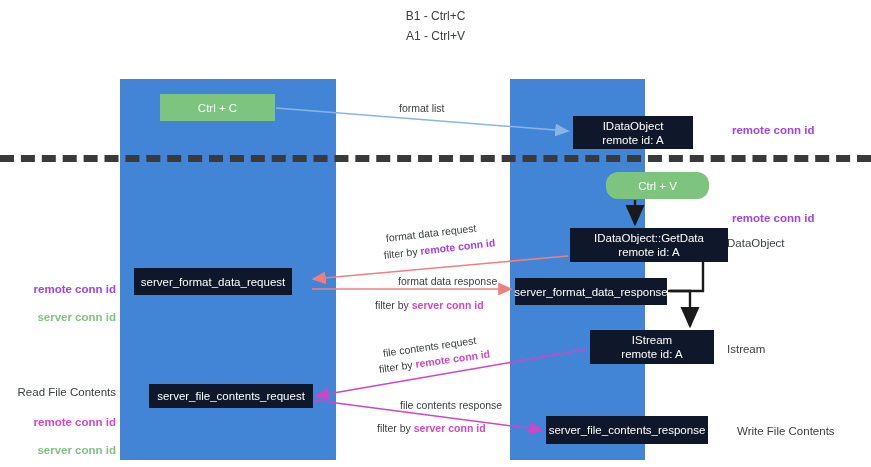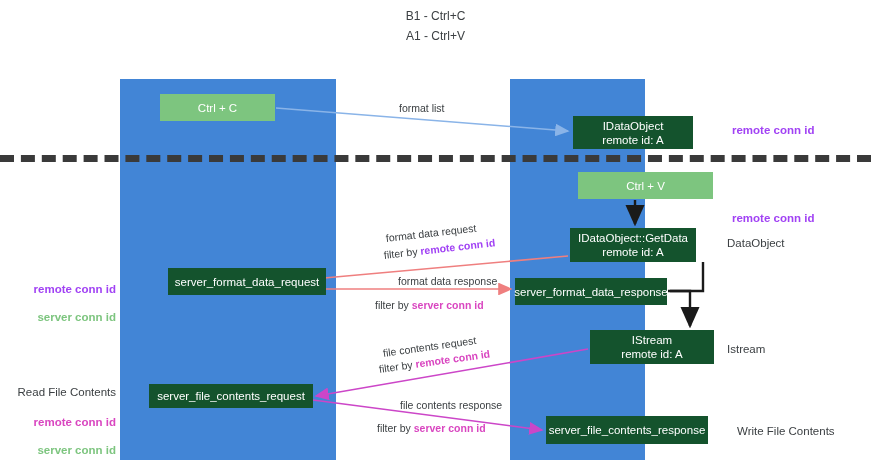--- a/index.html
+++ b/index.html
@@ -47,27 +47,27 @@
   .box{
     box-sizing:border-box;
     display:flex;align-items:center;justify-content:center;
     text-align:center;
     font-size:11.5px;line-height:14px;
     color:#ffffff;
     white-space:pre-line;
     padding:2px 20px;
   }
   .green{background:#7dc57f;}
-  .orange{background:#14532d;}
+  .orange{background:#0f172a;}
 
   #box-ctrlc{left:160px;top:94px;width:115px;height:27px;}
   #box-idataobject{left:573px;top:116px;width:120px;height:33px;}
-  #box-ctrlv{left:578px;top:172px;width:135px;height:27px;}
-  #box-getdata{left:570px;top:228px;width:126px;height:34px;}
-  #box-sfdreq{left:168px;top:268px;width:158px;height:27px;}
+  #box-ctrlv{left:606px;top:172px;width:103px;height:27px;border-radius:12px;}
+  #box-getdata{left:570px;top:228px;width:158px;height:34px;}
+  #box-sfdreq{left:134px;top:268px;width:158px;height:27px;}
   #box-sfdres{left:515px;top:278px;width:152px;height:27px;}
   #box-istream{left:590px;top:330px;width:124px;height:34px;}
   #box-sfcreq{left:149px;top:384px;width:164px;height:24px;}
   #box-sfcres{left:546px;top:416px;width:162px;height:28px;}
 
   
   .right-note{
     font-size:11.5px;line-height:14px;color:#3c4043;
     white-space:nowrap;
   }

